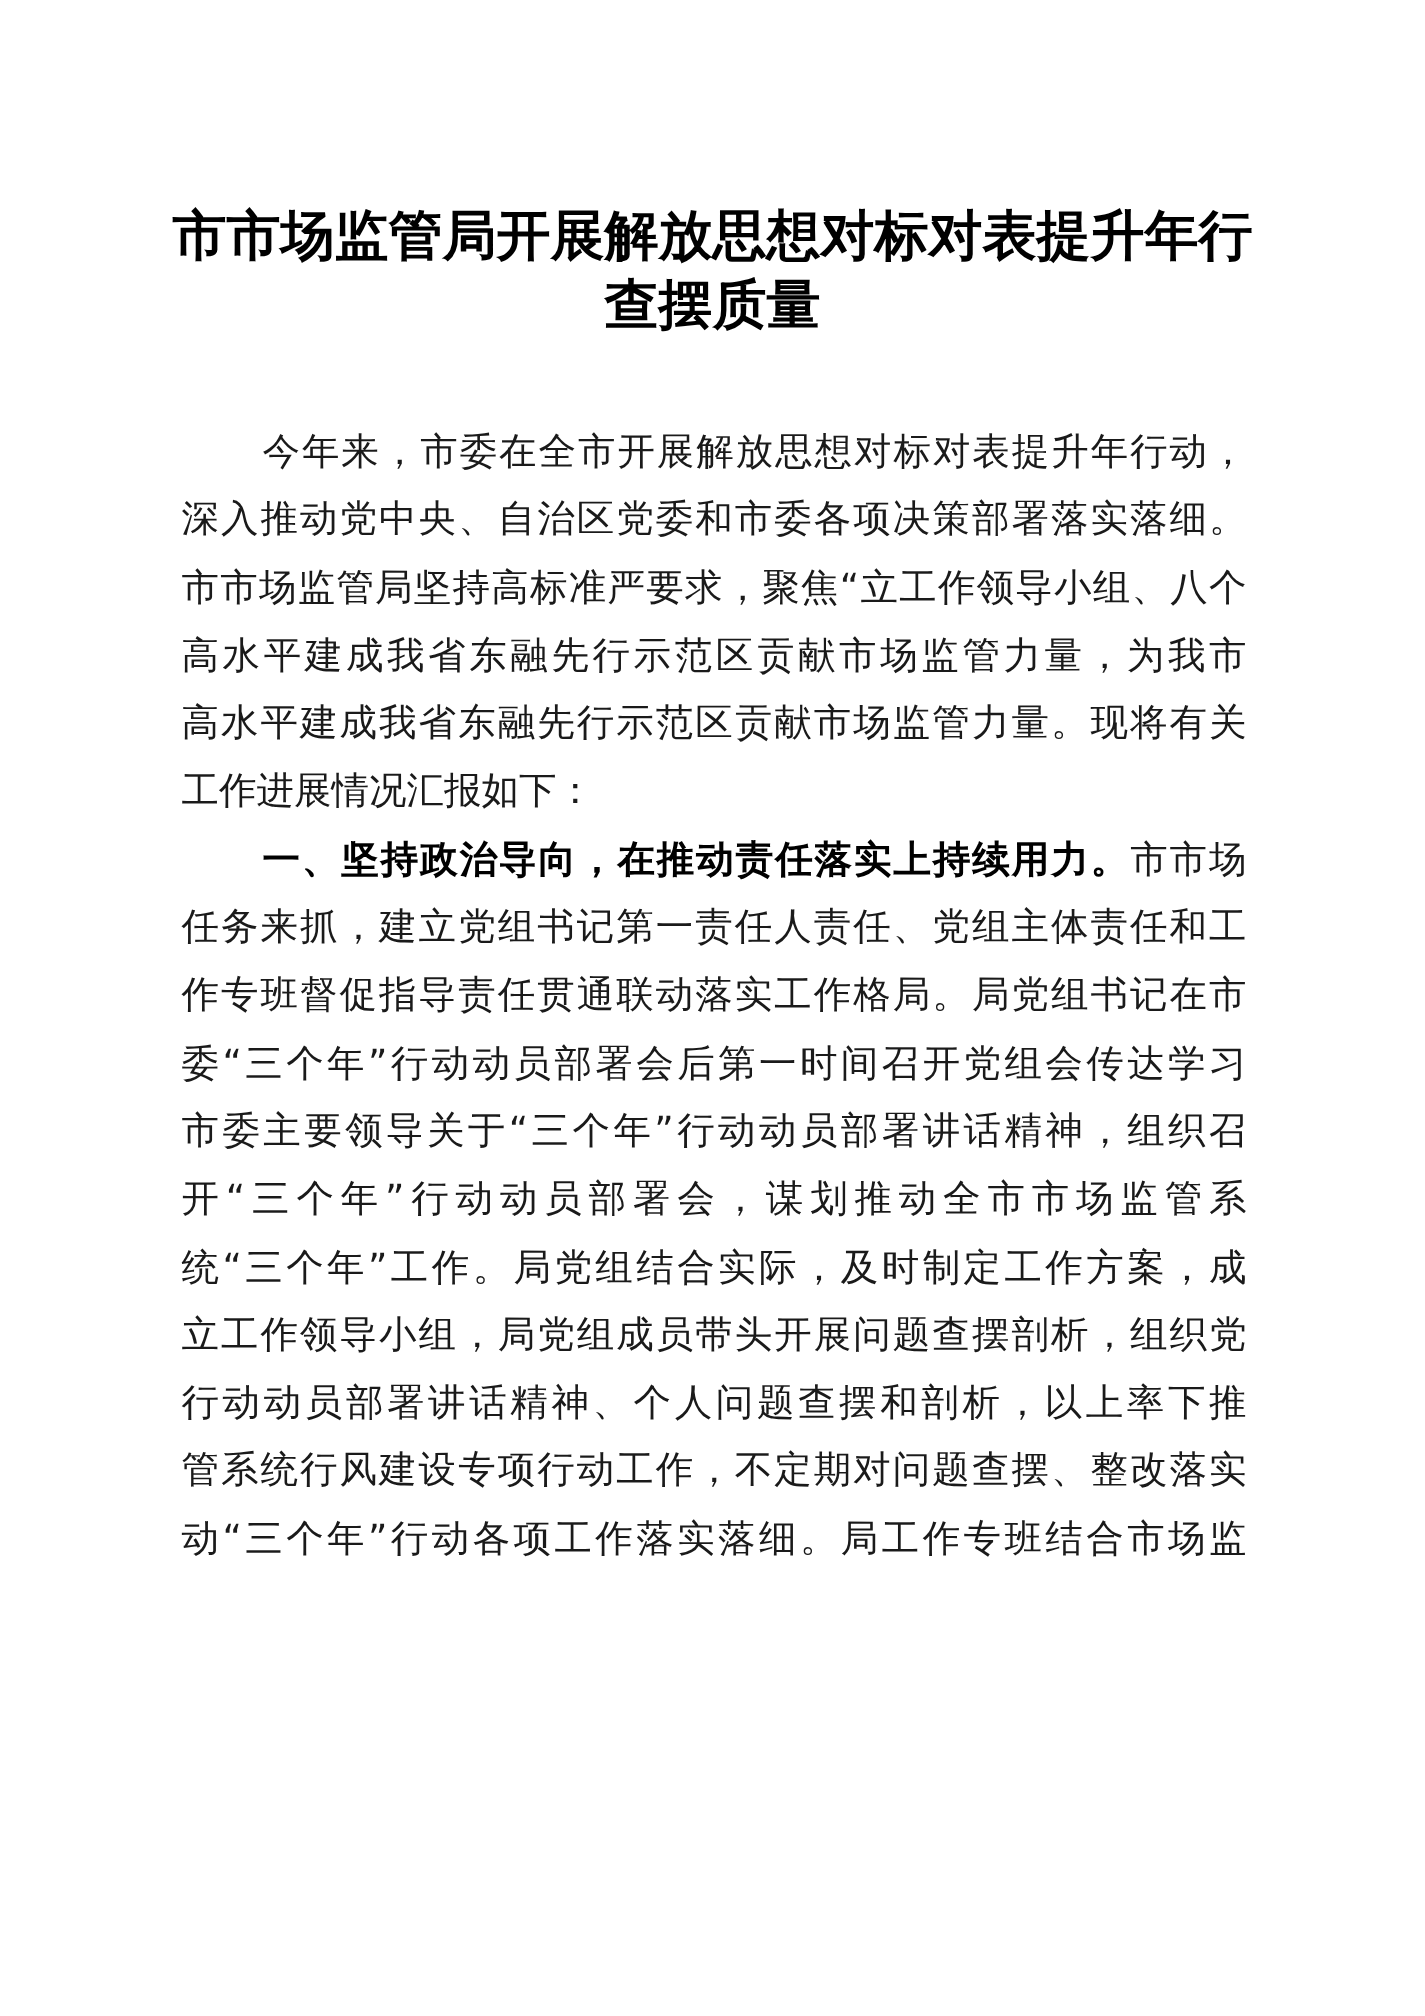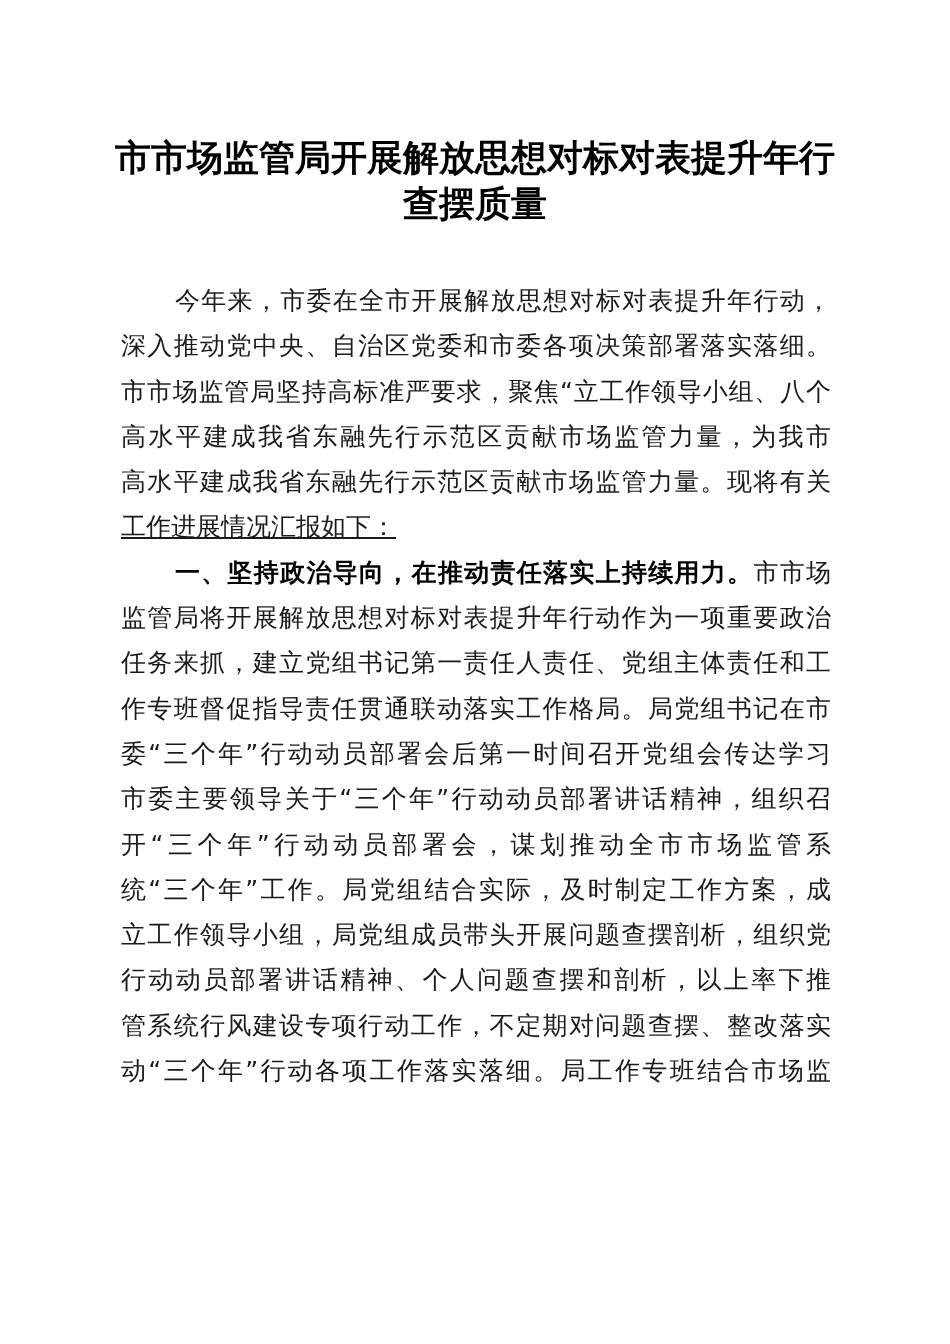--- a/index.html
+++ b/index.html
@@ -53,21 +53,20 @@
       text-align: justify;
       text-align-last: justify;
       color: #1a1a1a;
       font-weight: normal;
     }
     .indent {
       padding-left: 54px;
     }
     .last-line {
       text-align-last: left;
-      text-decoration: underline;
     }
     .heading-run {
       font-weight: bold;
       color: #000000;
       font-family: Liberation Serif, serif;
     }
   </style>
 </head>
 <body>
 
@@ -84,21 +83,20 @@
       <span class="line indent">今年来，市委在全市开展解放思想对标对表提升年行动，</span>
       <span class="line">深入推动党中央、自治区党委和市委各项决策部署落实落细。</span>
       <span class="line">市市场监管局坚持高标准严要求，聚焦“立工作领导小组、八个</span>
       <span class="line">高水平建成我省东融先行示范区贡献市场监管力量，为我市</span>
       <span class="line">高水平建成我省东融先行示范区贡献市场监管力量。现将有关</span>
       <span class="line last-line">工作进展情况汇报如下：</span>
     </div>
 
     <div>
       <span class="line indent"><span class="heading-run">一、坚持政治导向，在推动责任落实上持续用力。</span><span>市市场</span></span>
-      <span class="line">监管局将开展解放思想对标对表提升年行动作为一项重要政治</span>
       <span class="line">任务来抓，建立党组书记第一责任人责任、党组主体责任和工</span>
       <span class="line">作专班督促指导责任贯通联动落实工作格局。局党组书记在市</span>
       <span class="line">委“三个年”行动动员部署会后第一时间召开党组会传达学习</span>
       <span class="line">市委主要领导关于“三个年”行动动员部署讲话精神，组织召</span>
       <span class="line">开“三个年”行动动员部署会，谋划推动全市市场监管系</span>
       <span class="line">统“三个年”工作。局党组结合实际，及时制定工作方案，成</span>
       <span class="line">立工作领导小组，局党组成员带头开展问题查摆剖析，组织党</span>
       <span class="line">行动动员部署讲话精神、个人问题查摆和剖析，以上率下推</span>
       <span class="line">管系统行风建设专项行动工作，不定期对问题查摆、整改落实</span>
       <span class="line">动“三个年”行动各项工作落实落细。局工作专班结合市场监</span>

